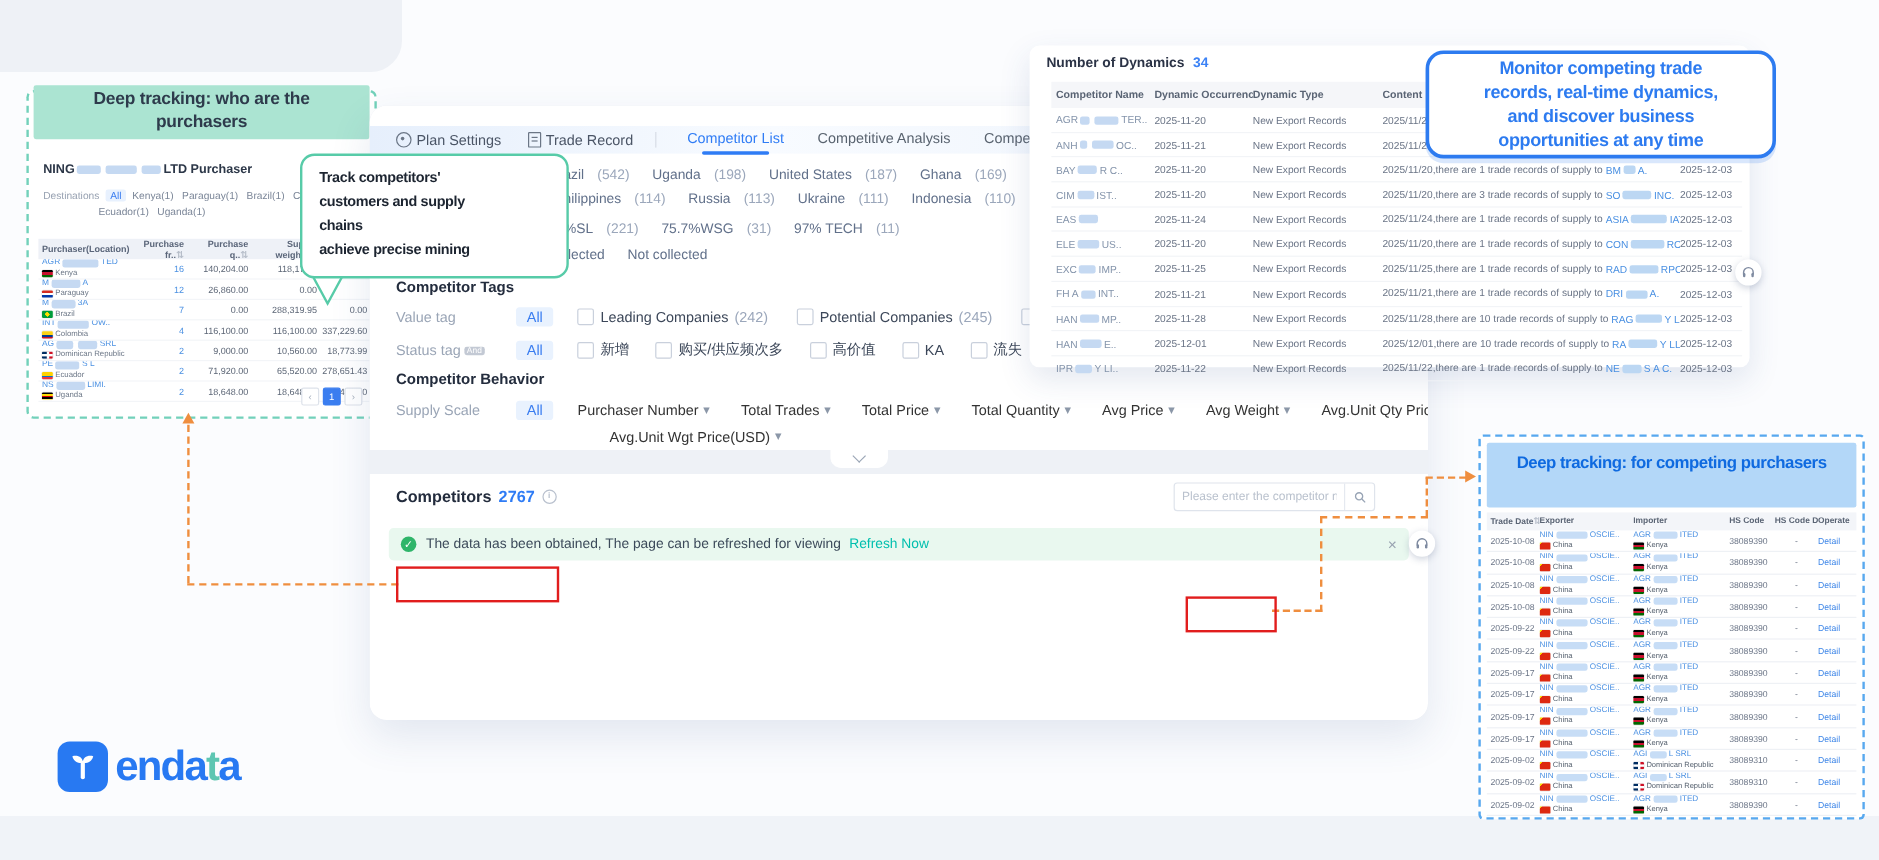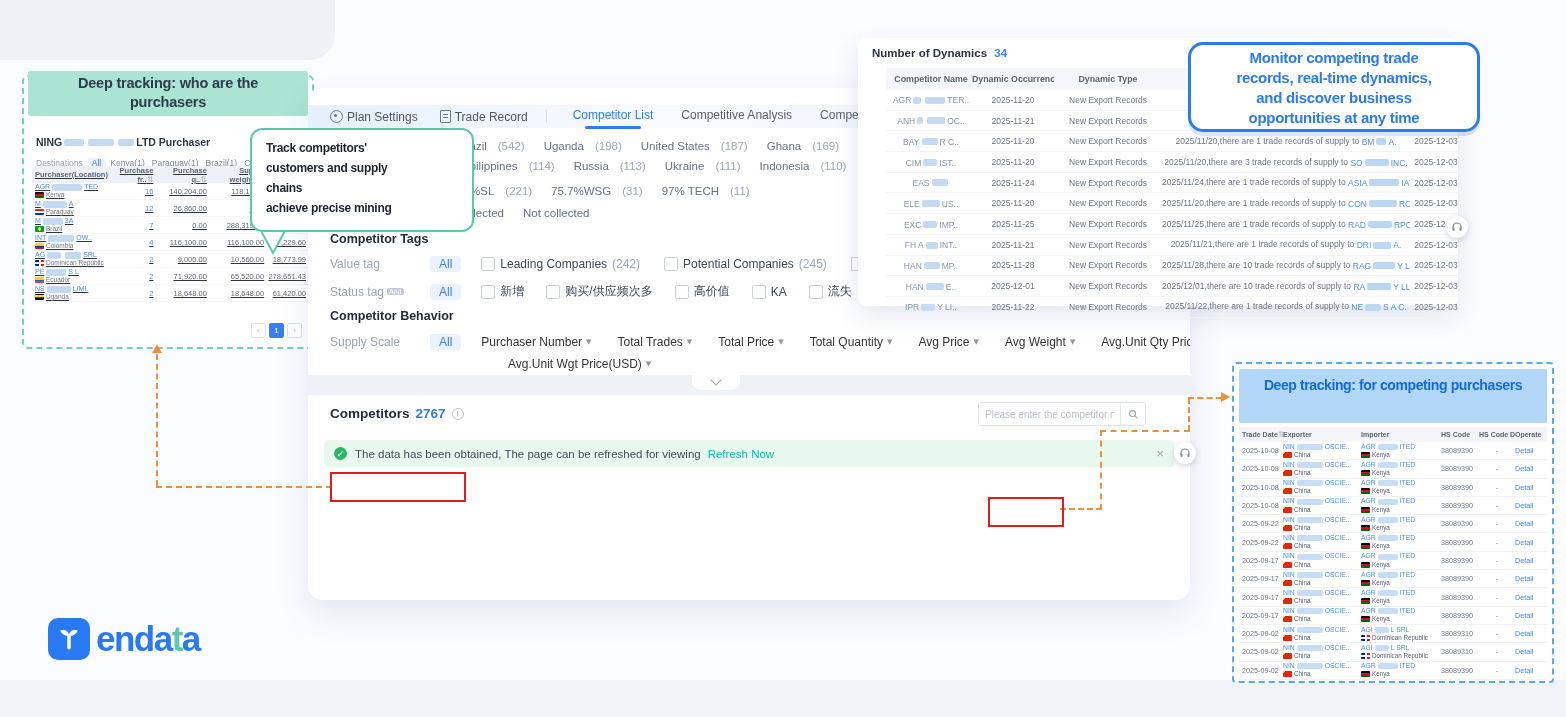--- a/index.html
+++ b/index.html
@@ -15,21 +15,21 @@
               border-radius:6px;z-index:2;}
   .lp-head{position:absolute;left:4px;right:4px;top:-6px;height:42px;background:#abe4d2;border-radius:2px;
            text-align:center;font-weight:bold;font-size:14.5px;color:#2e3b4c;line-height:19px;padding-top:3px;
            letter-spacing:-.2px;}
   .lp-company{position:absolute;left:12px;top:58px;font-size:10.5px;font-weight:bold;color:#2c3748;white-space:nowrap;}
   .lp-dest{position:absolute;left:12px;top:80px;font-size:8.5px;color:#97a1b1;line-height:13px;width:260px;}
   .lp-dest .lbl{margin-right:5px;}
   .lp-dest .chip-all{background:#e8f1fe;color:#3b7ef0;padding:0 4px;border-radius:2px;margin-right:5px;}
   .lp-dest .d-item{margin-right:7px;color:#7b8698;}
   .lp-dest .line2{padding-left:46px;}
-  .lp-table{position:absolute;left:8px;top:89px;width:276px;font-size:7.5px;text-decoration:underline;}
+  .lp-table{position:absolute;left:8px;top:122px;width:276px;font-size:7.5px;}
   .lp-hrow{display:flex;background:#eef1f7;height:17px;align-items:center;color:#5a6579;font-weight:bold;}
   .lp-row{display:flex;height:16px;align-items:center;border-bottom:1px solid #f3f5f8;}
   .l0{width:78px;overflow:hidden;white-space:nowrap;padding-left:3px;}
   .l1{width:44px;text-align:right;padding-right:3px;}
   .l2{width:52px;text-align:right;padding-right:3px;}
   .l3{width:56px;text-align:right;padding-right:3px;}
   .l4{width:40px;text-align:right;padding-right:2px;}
   .lp-row .l1{color:#4a90e2;}
   .lp-row .l2,.lp-row .l3,.lp-row .l4{color:#5c6676;}
   .lp-name{font-size:7px;color:#4a90e2;line-height:8px;white-space:nowrap;}
@@ -115,21 +115,21 @@
 
   
   .seg-r{display:inline-block;height:7px;background:#c5d9f2;border-radius:2px;margin:0 2px;vertical-align:middle;}
   .seg-t{vertical-align:middle;}
 
   
   .dyn-panel{left:858px;top:38px;width:600px;height:268px;background:#fff;border-radius:8px;z-index:10;
              box-shadow:0 10px 26px rgba(50,80,140,.13);}
   .dyn-title{position:absolute;left:14px;top:9px;font-size:11.5px;font-weight:bold;color:#2b3346;}
   .dyn-title .num{color:#3b82f6;margin-left:4px;}
-  .dy{position:absolute;left:28px;top:30px;width:576px;overflow:hidden;text-align:center;}
+  .dy{position:absolute;left:18px;top:30px;width:576px;overflow:hidden;}
   .dy-hrow{display:flex;height:22px;align-items:center;background:#f5f6f9;font-size:8.8px;color:#5a6474;font-weight:bold;}
   .dy-row{display:flex;height:19.7px;align-items:center;border-bottom:1px solid #f2f4f7;font-size:8.5px;color:#6a7486;}
   .d0{width:86px;flex:none;overflow:hidden;white-space:nowrap;padding-left:4px;box-sizing:border-box;}
   .d1{width:82px;flex:none;overflow:hidden;white-space:nowrap;}
   .d2{width:108px;flex:none;overflow:hidden;white-space:nowrap;}
   .d3{width:248px;flex:none;overflow:hidden;white-space:nowrap;}
   .d4{width:52px;flex:none;overflow:hidden;white-space:nowrap;}
   .dy-row .d0{color:#8494ab;}
   .dy-co{color:#4a90e2;}
   .dy-co .seg-r{background:#bcd7f3;}

